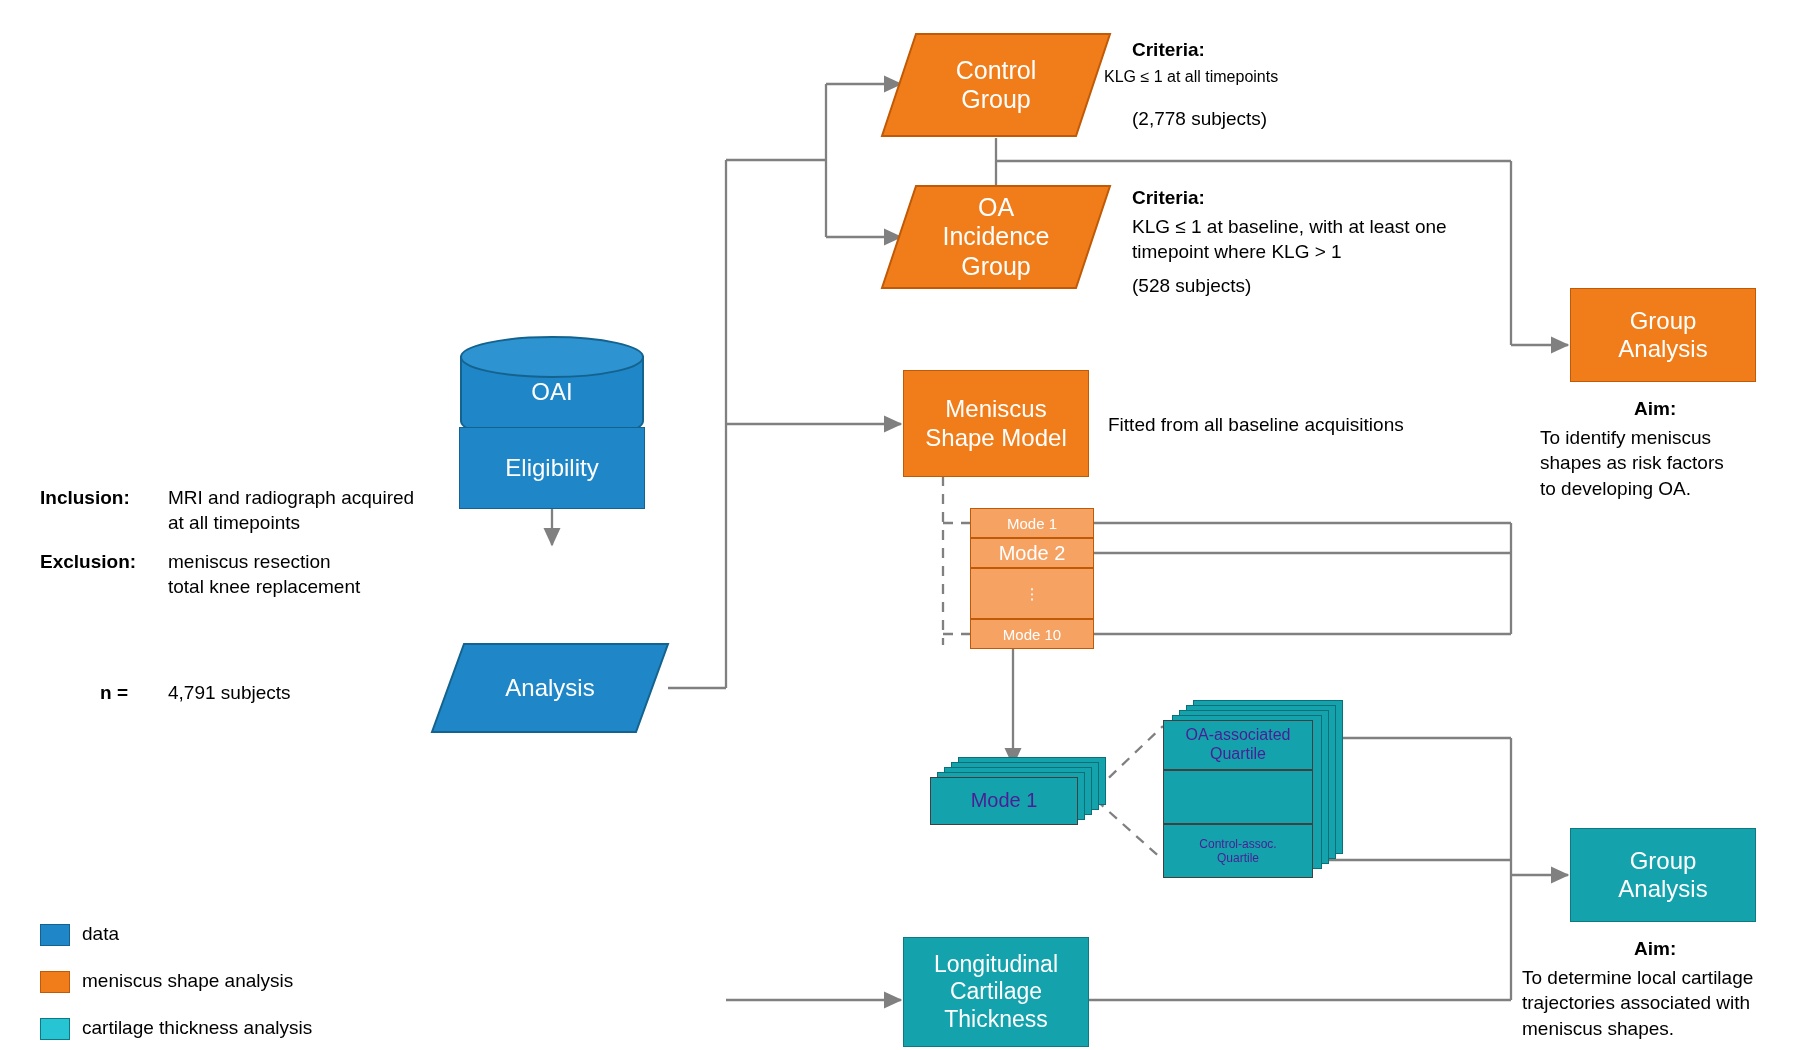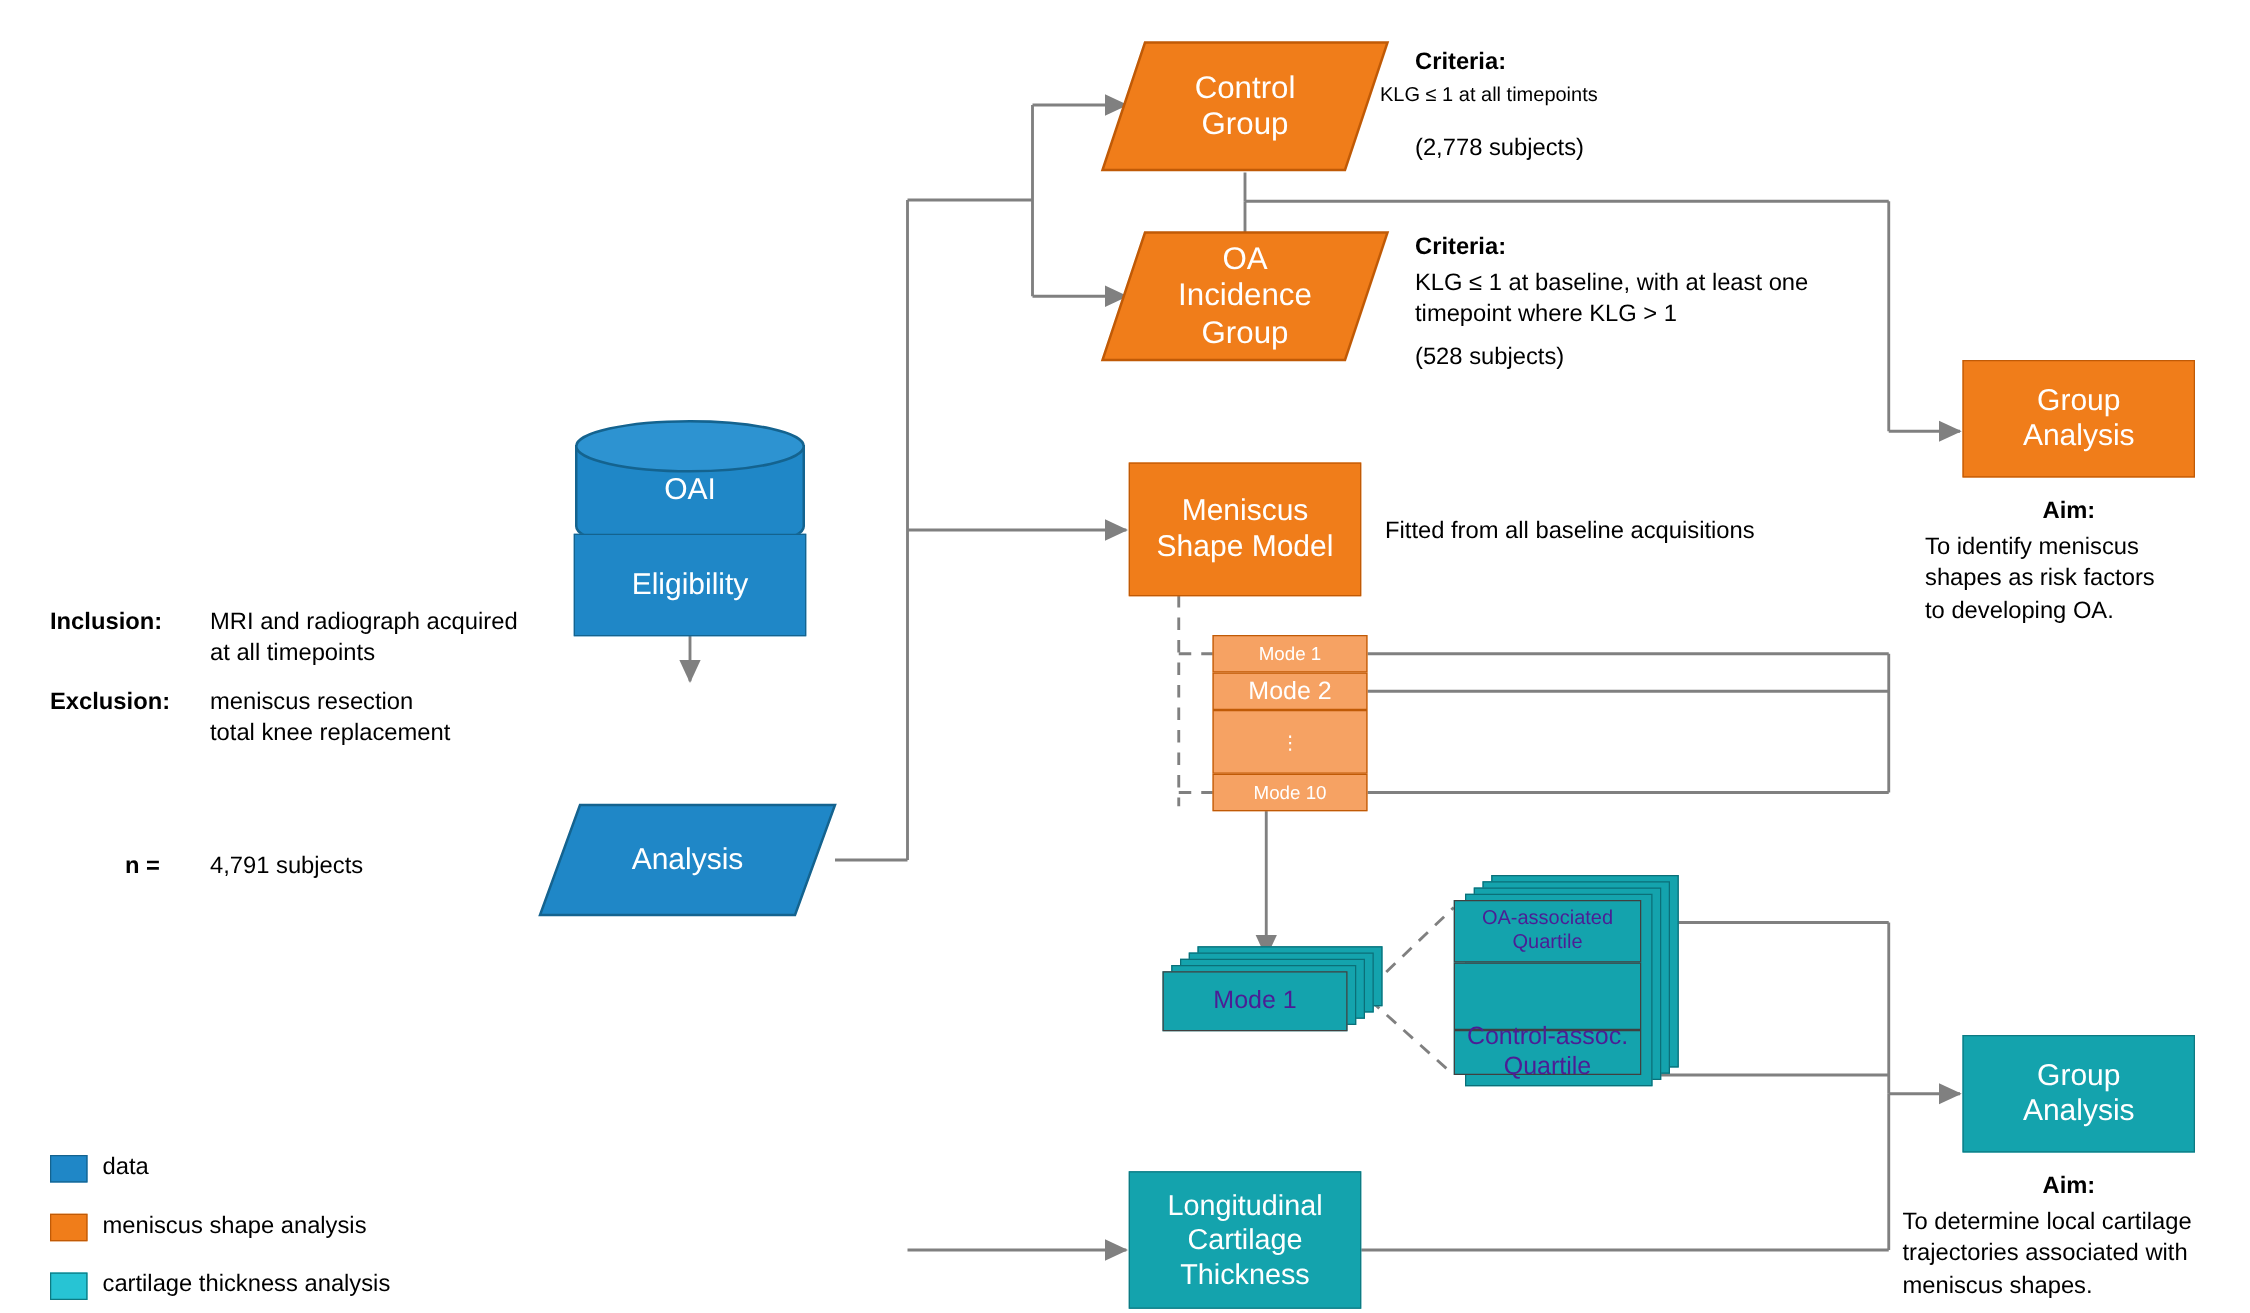--- a/index.html
+++ b/index.html
@@ -189,21 +189,21 @@
     <div class="sheet" style="left:30px;top:0px;width:150px;height:154px;"></div>
     <div class="sheet" style="left:23px;top:5px;width:150px;height:154px;"></div>
     <div class="sheet" style="left:16px;top:10px;width:150px;height:154px;"></div>
     <div class="sheet" style="left:9px;top:15px;width:150px;height:154px;"></div>
 
     <div class="front" style="left:0px;top:20px;width:150px;height:50px;font-size:16px;white-space:pre-line;">
       <span>OA-associated
 Quartile</span>
     </div>
     <div class="front" style="left:0px;top:70px;width:150px;height:54px;"></div>
-    <div class="front" style="left:0px;top:124px;width:150px;height:36px;font-size:20px;white-space:pre-line;">
+    <div class="front" style="left:0px;top:124px;width:150px;height:54px;font-size:12px;white-space:pre-line;">
       <span>Control-assoc.
 Quartile</span>
     </div>
   </div>
 
   <div class="node teal" style="left:903px;top:937px;width:186px;height:110px;font-size:23px;white-space:pre-line;">
     <span>Longitudinal
 Cartilage
 Thickness</span>
   </div>

